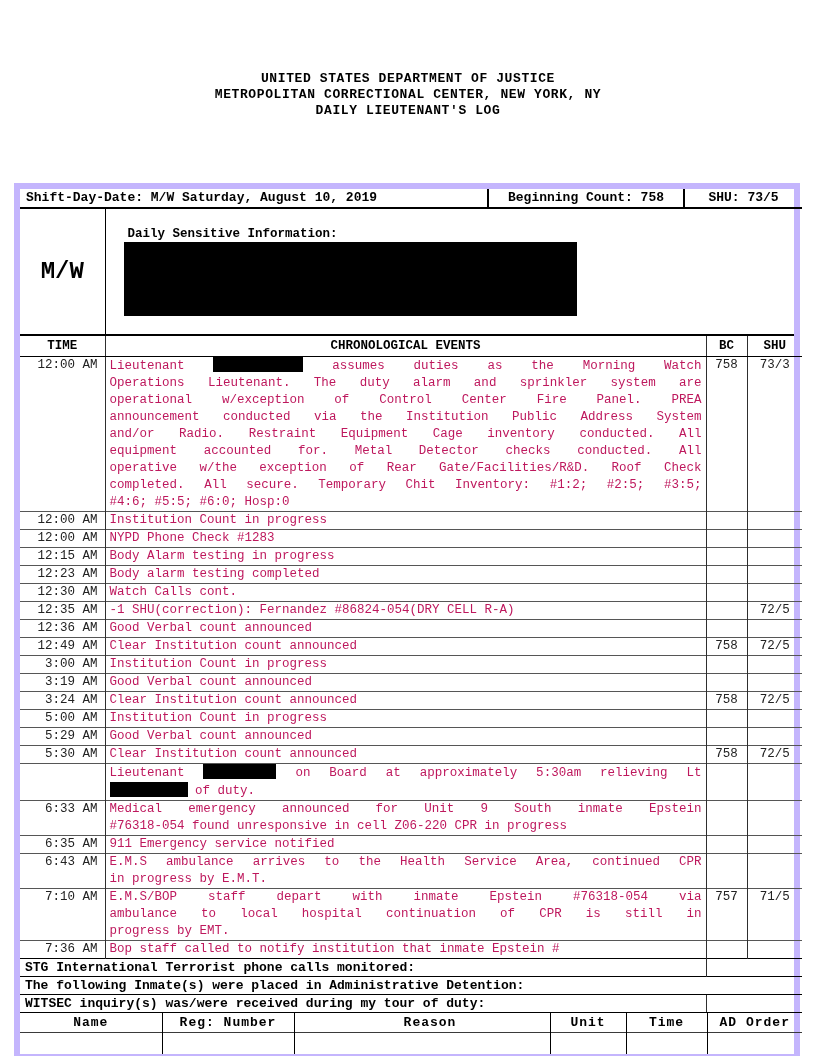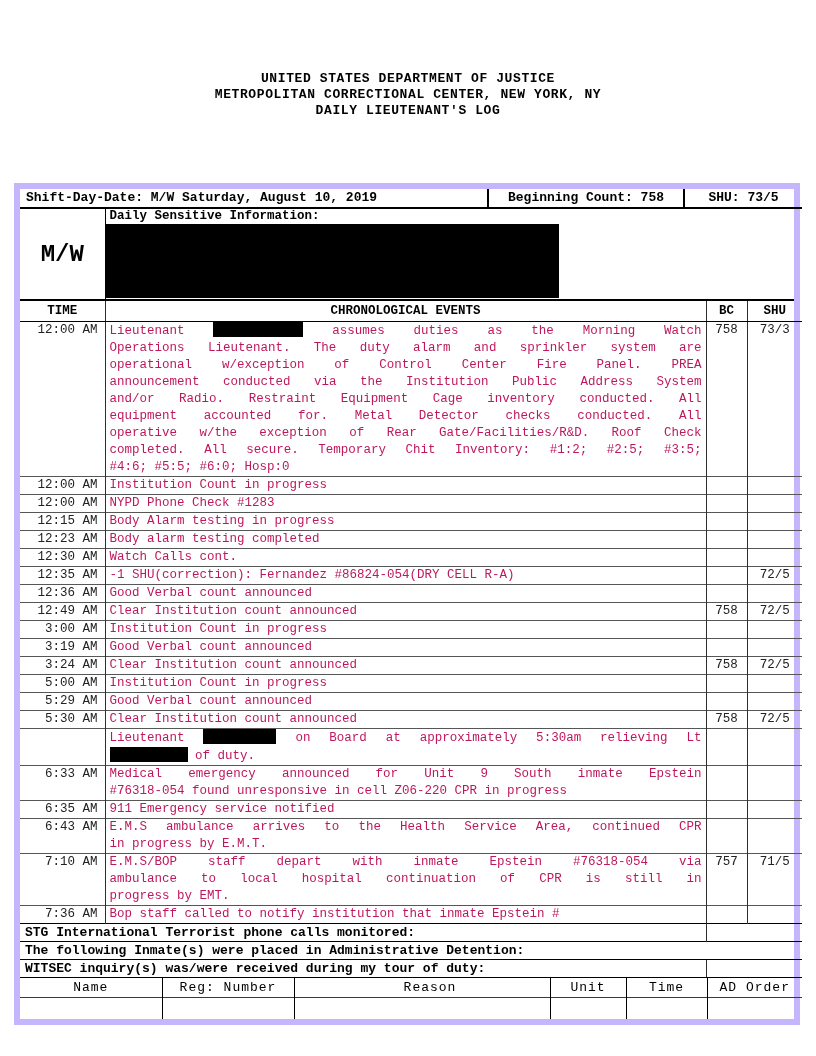--- a/index.html
+++ b/index.html
@@ -39,21 +39,21 @@
   .shift-cell-count { width: 196px; text-align: center; border-left: 2px solid #000; }
   .shift-cell-shu { width: 118px; text-align: center; border-left: 2px solid #000; }
 
   
   .mw-table { border-bottom: 2px solid #000; }
   .mw-cell {
     width: 85px; height: 91px; border-right: 1px solid #000;
     font-size: 24px; font-weight: bold; color: #000;
     text-align: center; vertical-align: middle;
   }
-  .sensitive-cell { padding: 0; }
+  .sensitive-cell { padding: 18px; }
   .sensitive-label {
     font-weight: bold; font-size: 12.5px; line-height: 15px;
     padding-left: 4px; color: #000;
   }
   .redaction-block { width: 453px; height: 74px; background: #000; }
 
   
   .log-table col.c-time { width: 85px; }
   .log-table col.c-event { width: 601px; }
   .log-table col.c-bc { width: 41px; }
@@ -85,21 +85,21 @@
     font-weight: bold; color: #000; font-size: 13px;
     line-height: 17px; height: 17px; padding-left: 5px; white-space: nowrap;
     border-top: 1px solid #000 !important;
   }
   .foot-trail { border-top: 1px solid #000 !important; border-left: 1px solid #2e2e2e; }
   .foot-full { border-top: 1px solid #000 !important; }
 
   
   .ad-table { border-top: 1px solid #000; }
   .ad-table th {
-    font-weight: normal; color: #000; font-size: 13px;
+    font-weight: bold; color: #000; font-size: 13px;
     height: 19px; line-height: 19px; text-align: center;
     border-left: 1px solid #000; letter-spacing: 1px;
   }
   .ad-table th:first-child, .ad-table td:first-child { border-left: none; }
   .ad-table td { height: 21px; border-left: 1px solid #000; border-top: 1px solid #3a3a3a; }
   .ad-c1 { width: 142px; } .ad-c2 { width: 132px; } .ad-c3 { width: 256px; padding-left: 16px; }
   .ad-c4 { width: 76px; }  .ad-c5 { width: 81px; }  .ad-c6 { width: 95px; }
 </style>
 </head>
 <body>

